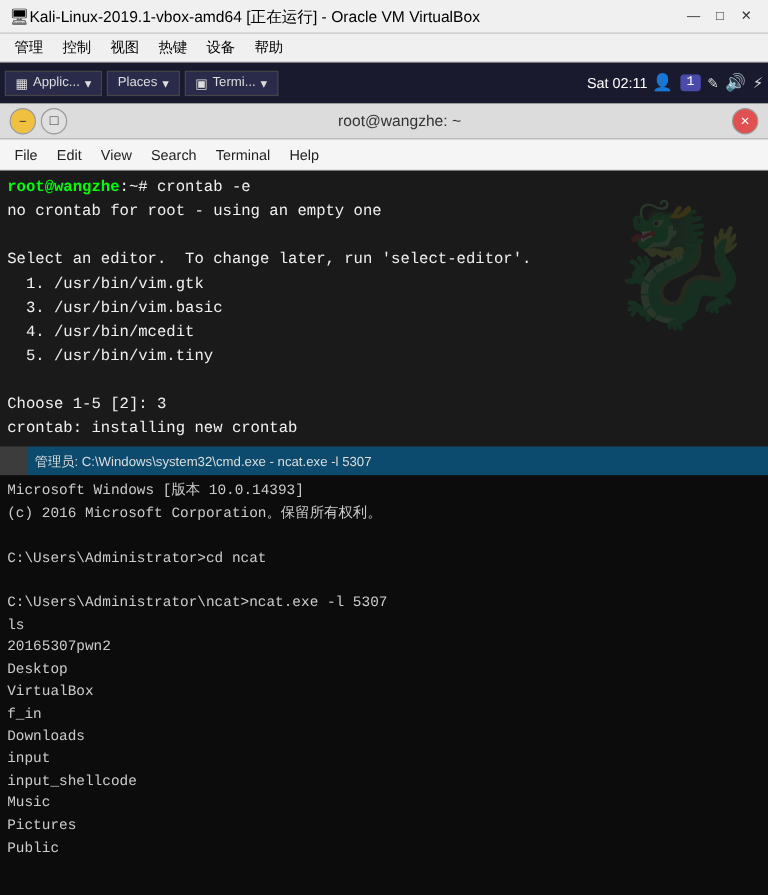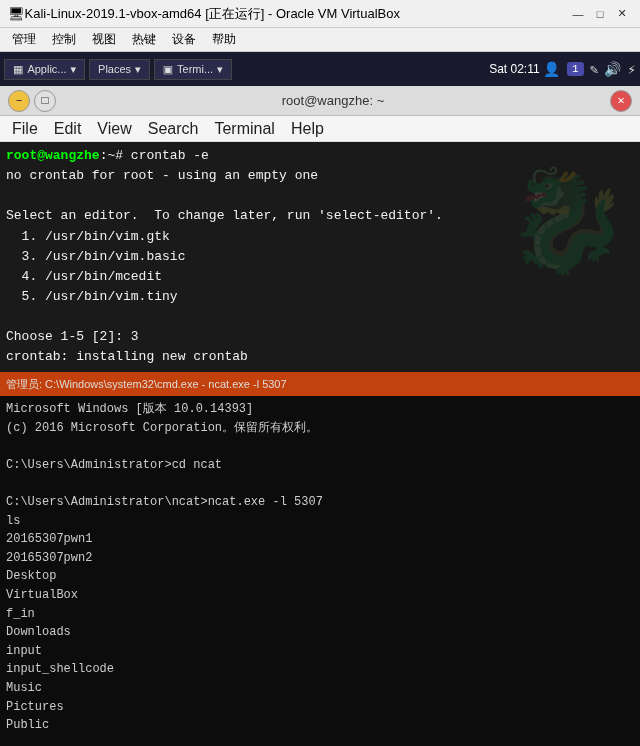--- a/index.html
+++ b/index.html
@@ -144,21 +144,21 @@
       background: #f5f5f5;
       height: 26px;
       display: flex;
       align-items: center;
       padding: 0 4px;
       border-bottom: 1px solid #ddd;
       flex-shrink: 0;
     }
     .terminal-menubar span {
       font-family: Arial, sans-serif;
-      font-size: 16px;
+      font-size: 12px;
       color: #222;
       padding: 2px 8px;
       cursor: pointer;
     }
 
     
     .terminal-content {
       flex: 1;
       display: flex;
       flex-direction: column;
@@ -179,26 +179,27 @@
       top: 20px;
       opacity: 0.15;
       font-size: 100px;
       color: #cc0000;
       pointer-events: none;
       user-select: none;
     }
 
     
     .term-cmd-titlebar {
-      background: #c2410c;
+      background: #0c4a6e;
       height: 24px;
       display: flex;
       align-items: center;
       padding: 0 6px;
       flex-shrink: 0;
+      margin-left: 23px;
     }
     .term-cmd-titlebar-text {
       font-family: Arial, sans-serif;
       font-size: 11px;
       color: #ddd;
     }
     .term-cmd {
       background: #0c0c0c;
       flex: 1;
       padding: 4px 6px;
@@ -308,21 +309,20 @@
         </div>
 
         <div class="term-cmd">
           <div class="cmd-line cmd-white">Microsoft Windows [版本 10.0.14393]</div>
           <div class="cmd-line cmd-white">(c) 2016 Microsoft Corporation。保留所有权利。</div>
           <div class="cmd-line cmd-white">&nbsp;</div>
           <div class="cmd-line cmd-white">C:\Users\Administrator&gt;cd ncat</div>
           <div class="cmd-line cmd-white">&nbsp;</div>
           <div class="cmd-line cmd-white">C:\Users\Administrator\ncat&gt;ncat.exe -l 5307</div>
           <div class="cmd-line cmd-white">ls</div>
-          <div class="cmd-line cmd-white">20165307pwn1</div>
           <div class="cmd-line cmd-white">20165307pwn2</div>
           <div class="cmd-line cmd-white">Desktop</div>
           <div class="cmd-line cmd-white">VirtualBox</div>
           <div class="cmd-line cmd-white">f_in</div>
           <div class="cmd-line cmd-white">Downloads</div>
           <div class="cmd-line cmd-white">input</div>
           <div class="cmd-line cmd-white">input_shellcode</div>
           <div class="cmd-line cmd-white">Music</div>
           <div class="cmd-line cmd-white">Pictures</div>
           <div class="cmd-line cmd-white">Public</div>

